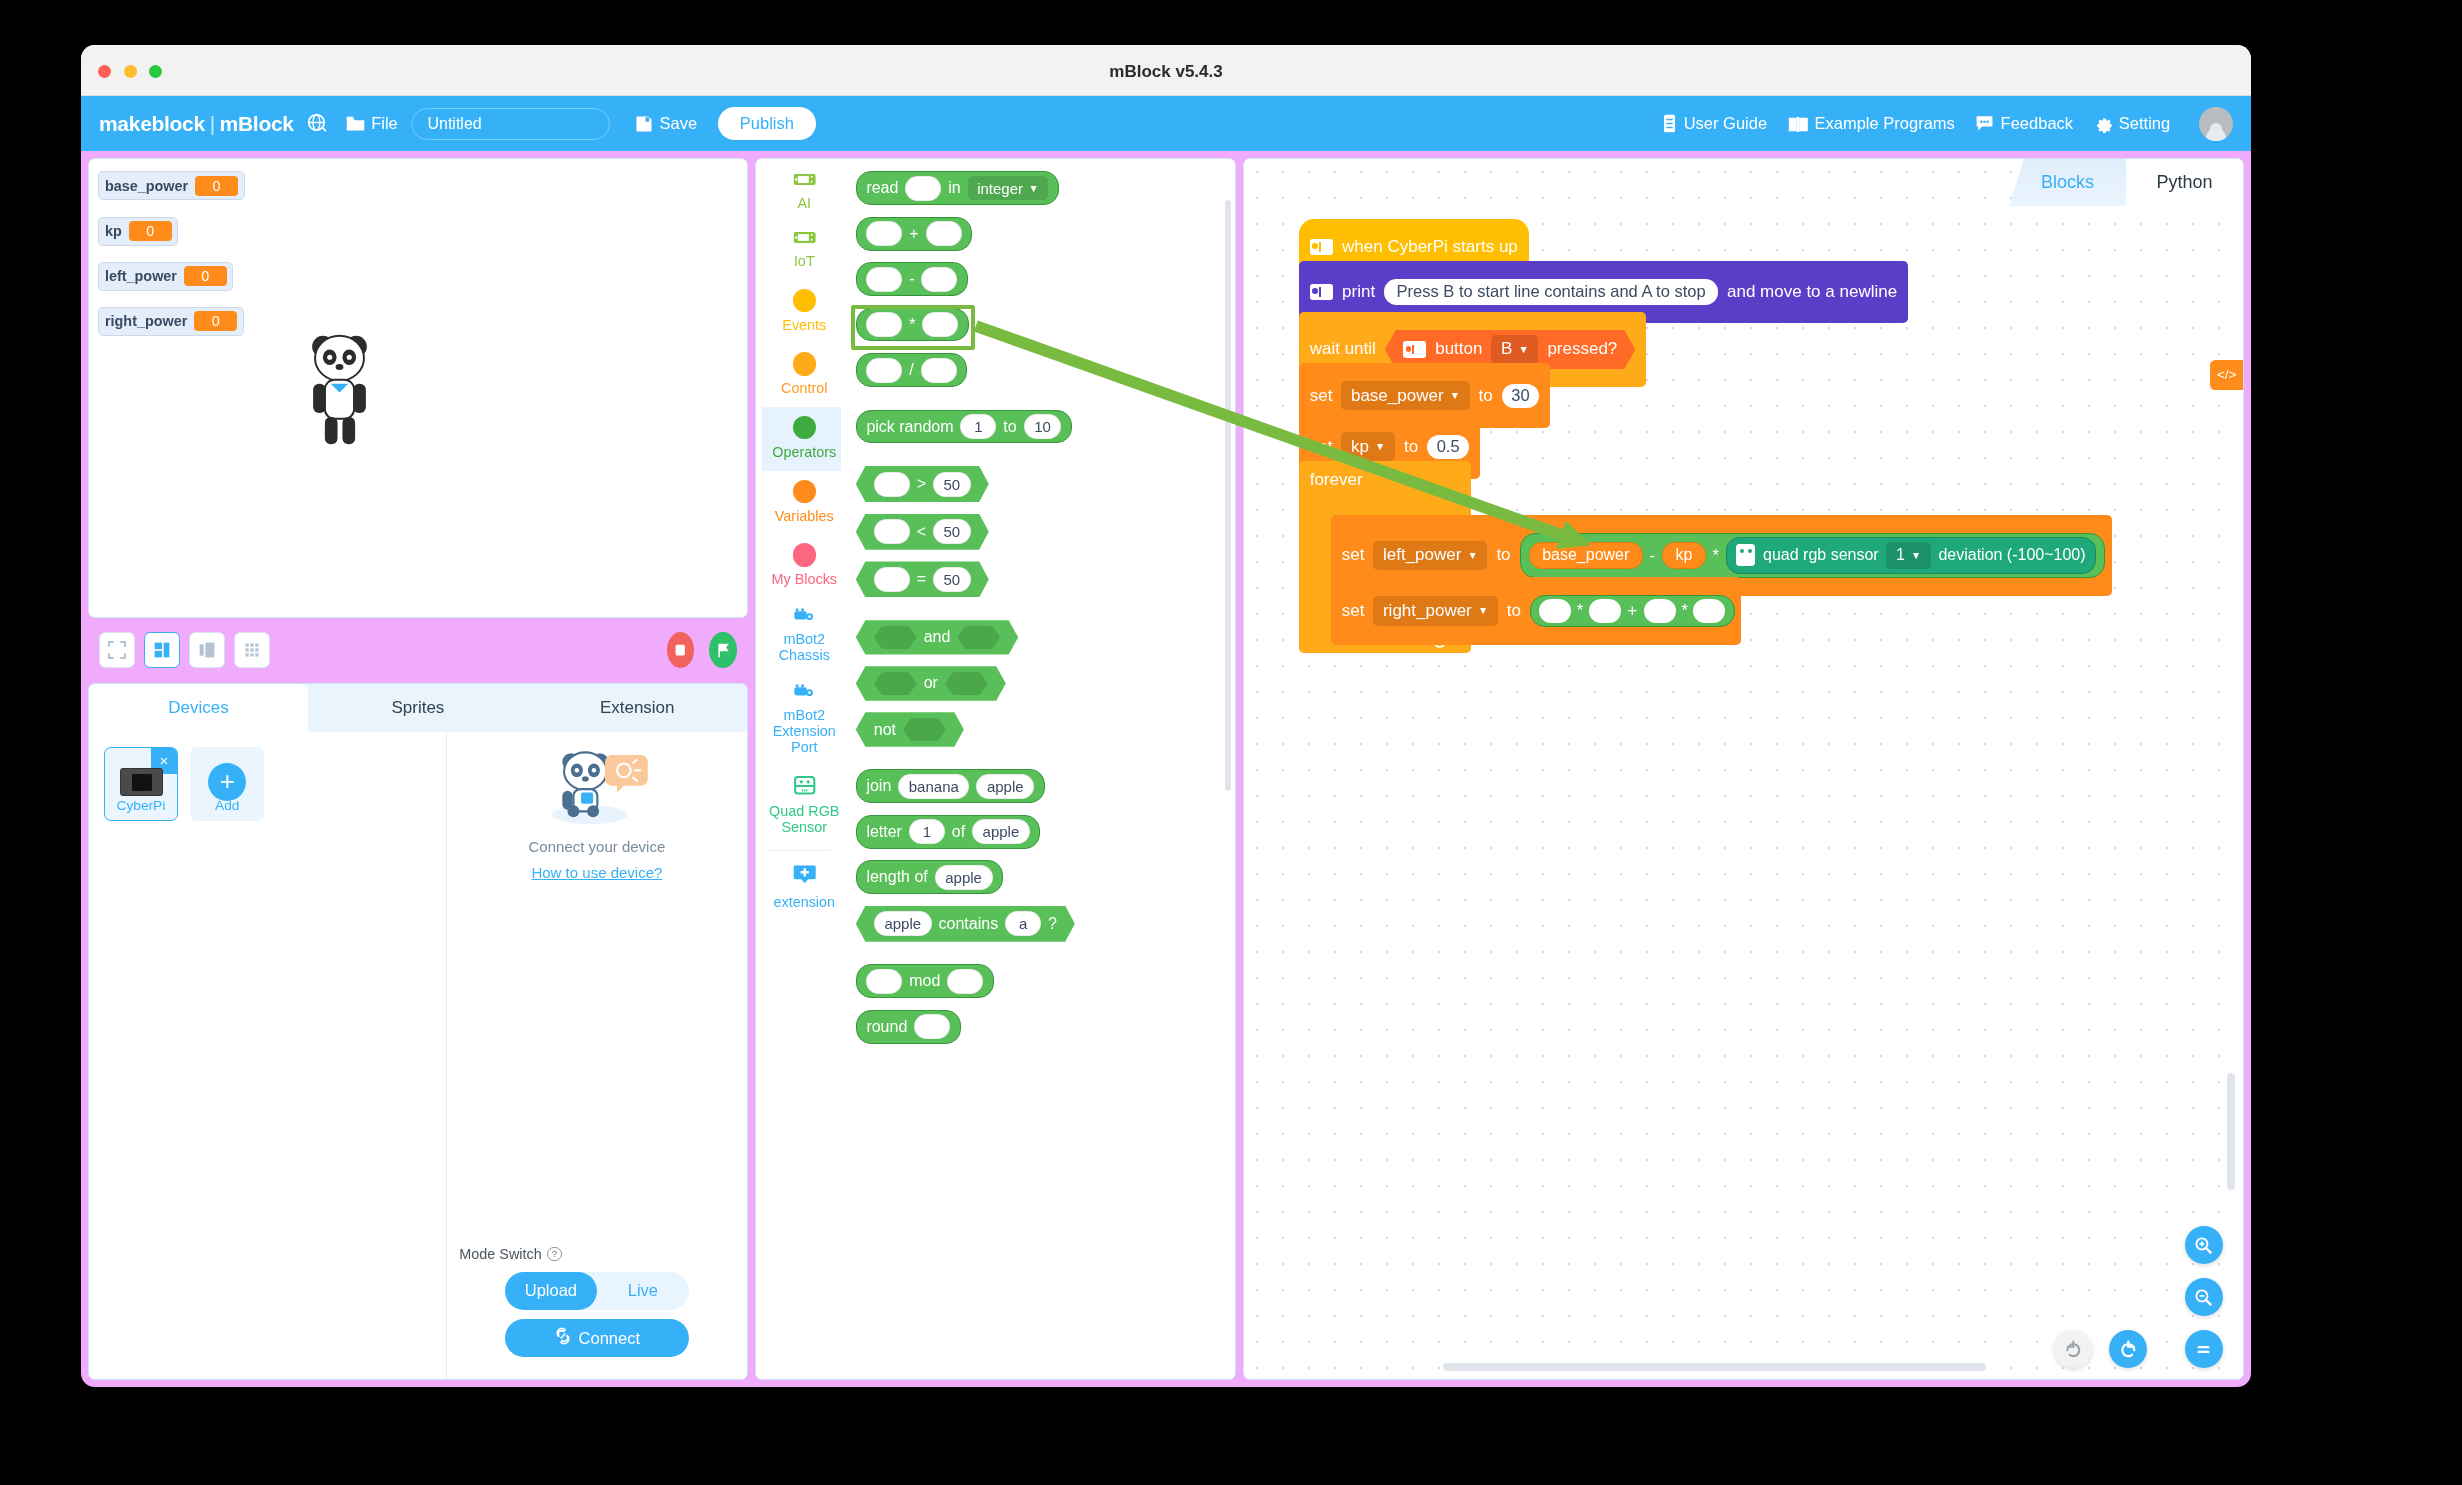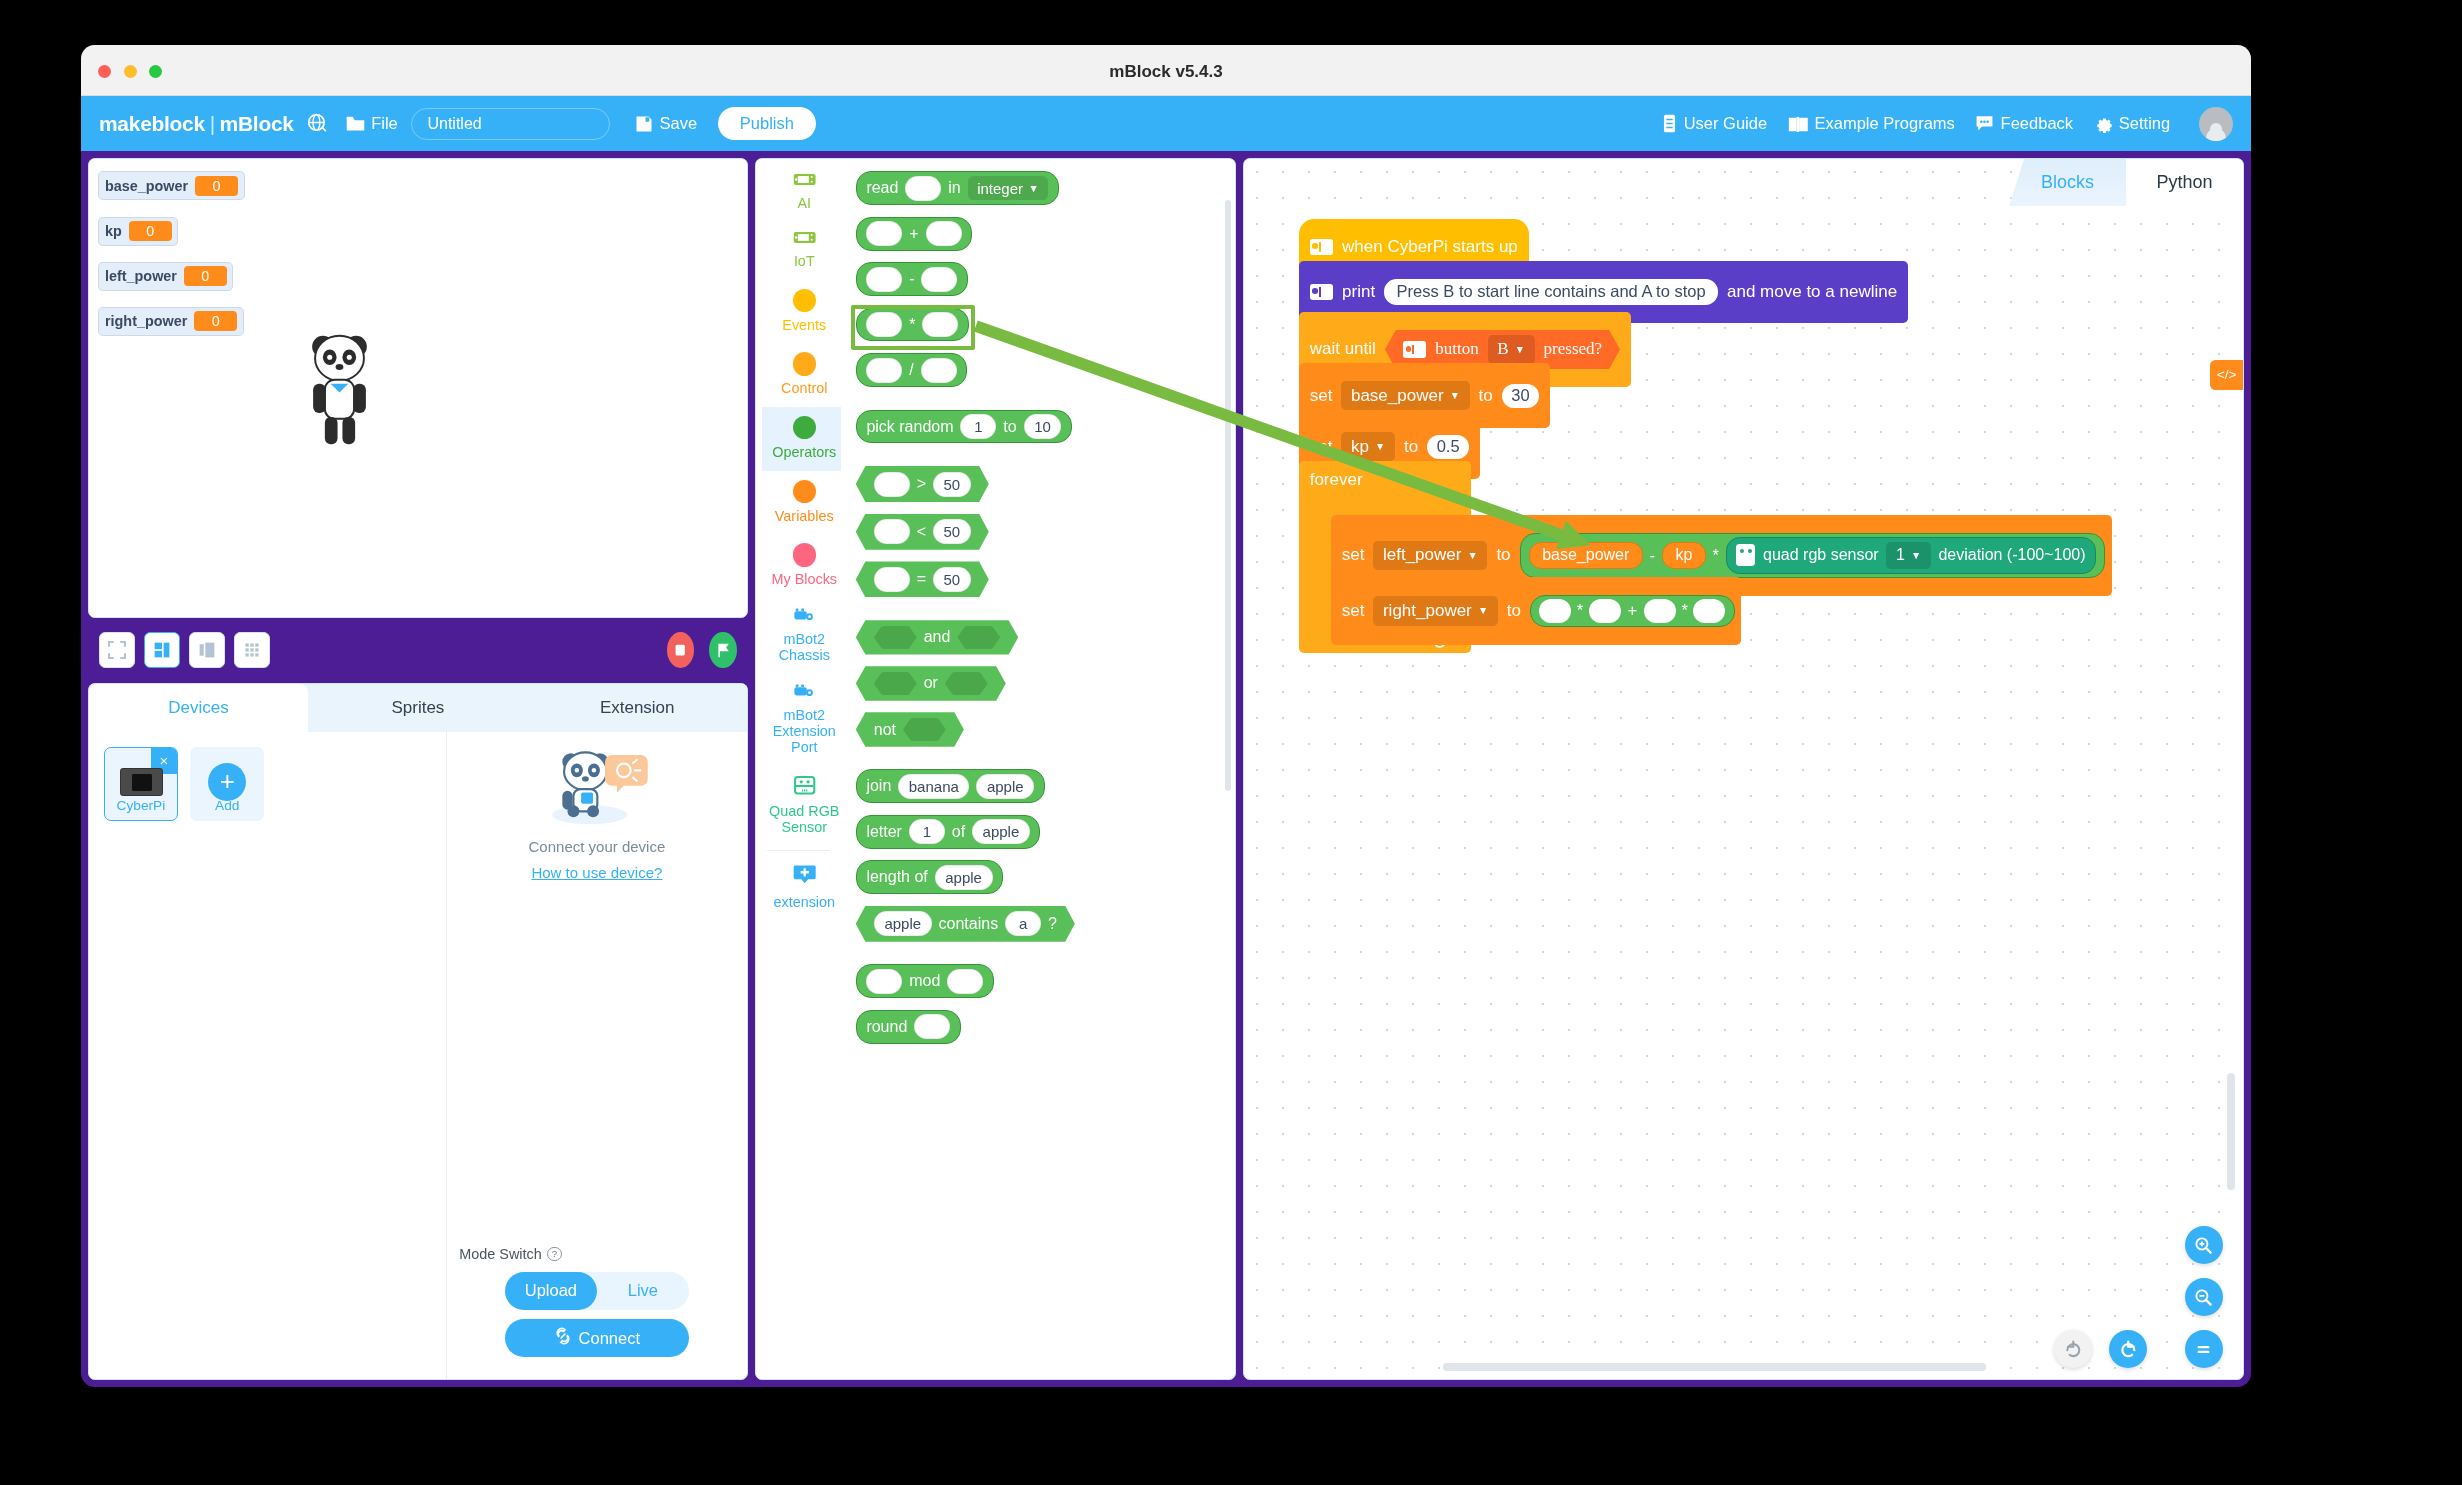--- a/index.html
+++ b/index.html
@@ -8,21 +8,21 @@
     background: #000;
     font-family: "Liberation Sans", sans-serif;
     overflow: hidden;
   }
 
   
   #window {
     position: absolute;
     left: 81px; top: 45px;
     width: 2170px; height: 1342px;
-    background: #4c1d95;
+    background: #f0abfc;
     border-radius: 13.7px;
     overflow: hidden;
     box-shadow: 0 4.1px 20.6px rgba(0,0,0,.4);
   }
 
   
   #titlebar {
     position: relative;
     height: 51px;
     background: #f2f2f2;
@@ -842,21 +842,21 @@
       <div class="sb purple" style="left:55px; top:102px;">
         <span class="cyber-ic p" style="color:#5b3ec8"></span>
         <span>print</span>
         <span class="txtfield">Press B to start line contains and A to stop</span>
         <span>and move to a newline</span>
       </div>
 
       <div class="sb control" style="left:55px; top:153px;">
         <span>wait until</span>
         <span class="sb orange-sens" style="position:relative;left:0;top:0;padding:4.8px 18px;border-radius:0;
-              clip-path:polygon(11px 0,calc(100% - 11px) 0,100% 50%,calc(100% - 11px) 100%,11px 100%,0 50%);font-family:Liberation Serif, serif;">
+              clip-path:polygon(11px 0,calc(100% - 11px) 0,100% 50%,calc(100% - 11px) 100%,11px 100%,0 50%);">
           <span class="cyber-ic o" style="color:#ff6a26"></span>
           <span>button</span>
           <span class="dd-dark">
             <span>B</span>
             <span class="caret">▼</span>
           </span>
           <span>pressed?</span>
         </span>
       </div>
 

